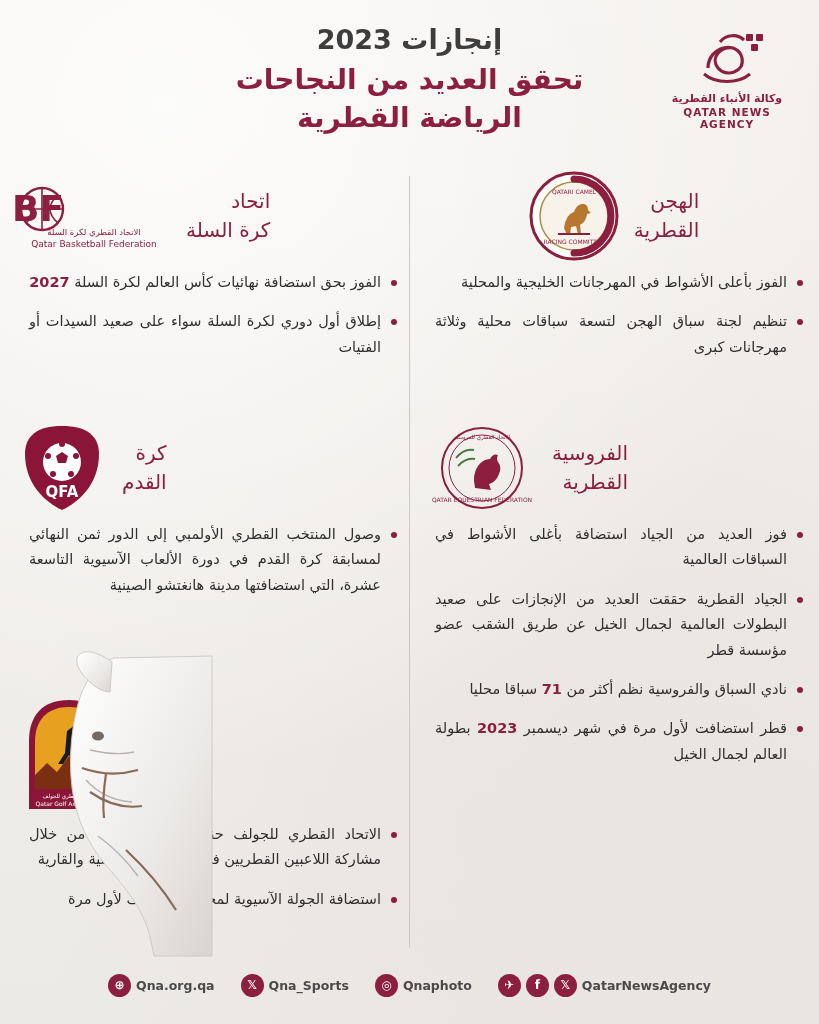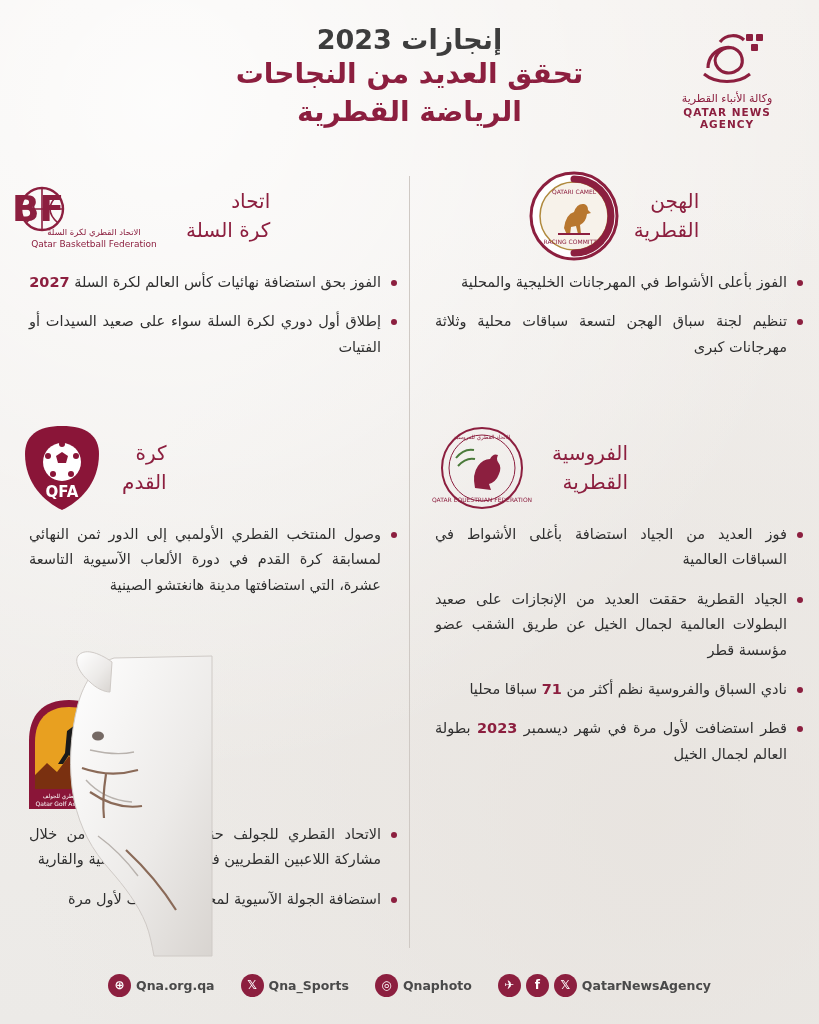--- a/index.html
+++ b/index.html
@@ -31,39 +31,39 @@
     position: absolute;
     left: 0; right: 0;
     top: 8px;
     text-align: center;
   }
   .title-year {
     color: #3d3d3d;
     font-size: 27px;
     font-weight: bold;
     letter-spacing: 0px;
-    margin-bottom: 0;
+    margin-bottom: 6px;
   }
   .title-main {
     color: #8c1f3f;
     font-size: 28px;
     font-weight: bold;
     line-height: 1.35;
   }
   .logo-wrap {
     position: absolute;
     top: 12px; right: 22px;
     width: 140px;
     text-align: center;
   }
   .logo-mark { margin: 0 auto; display:block; }
   .logo-text-ar {
     color: #8c1f3f;
     font-size: 11px;
-    font-weight: normal;
+    font-weight: bold;
     margin-top: 2px;
   }
   .logo-text-en {
     color: #8c1f3f;
     font-size: 10.5px;
     font-weight: bold;
     letter-spacing: 1px;
     margin-top: 1px;
   }
 

